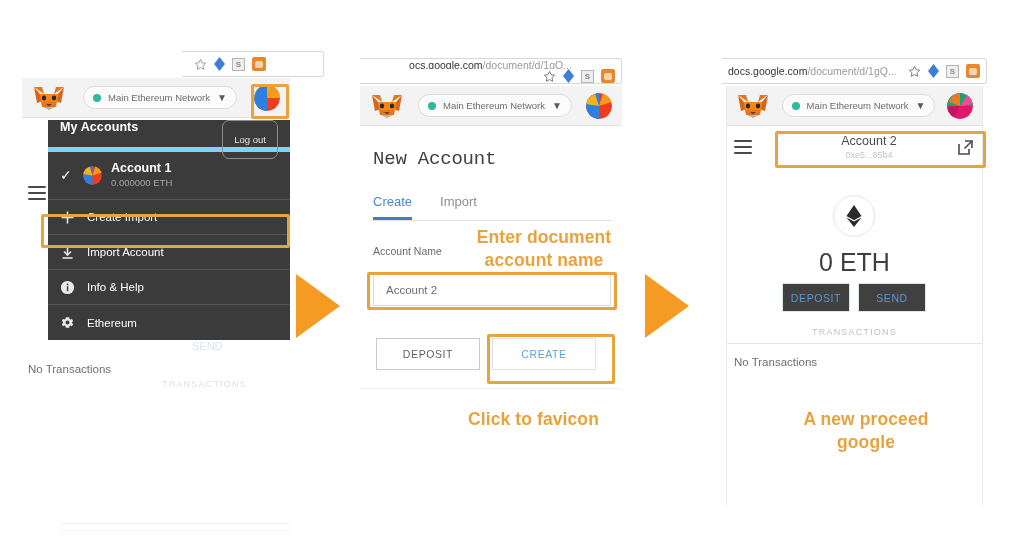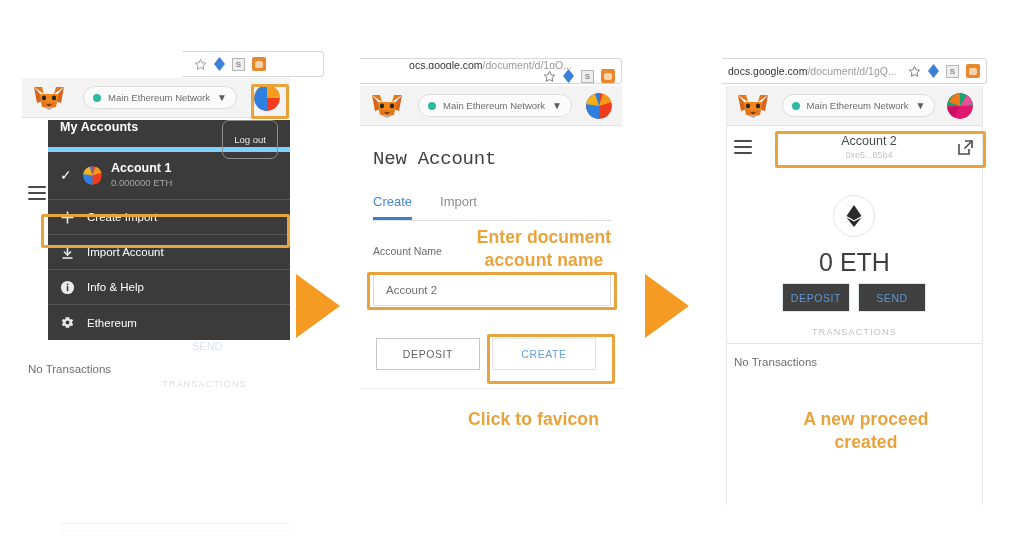--- a/index.html
+++ b/index.html
@@ -538,16 +538,16 @@
     <div class="p3-notx" style="left:12px; top:308px;">No Transactions</div>
 
     <div class="p3-side" style="left:4px; top:38px; height:419px;"></div>
     <div class="p3-side" style="left:260px; top:38px; height:419px;"></div>
   </div>
 
   <div class="hl-box" style="left:775px; top:131px; width:211px; height:37px;"></div>
 
   <div class="caption center" style="left:766px; top:408px; width:200px;">
     <div>A new proceed</div>
-    <div>created</div>
+    <div>google</div>
   </div>
 
 </div>
 
 </body></html>

